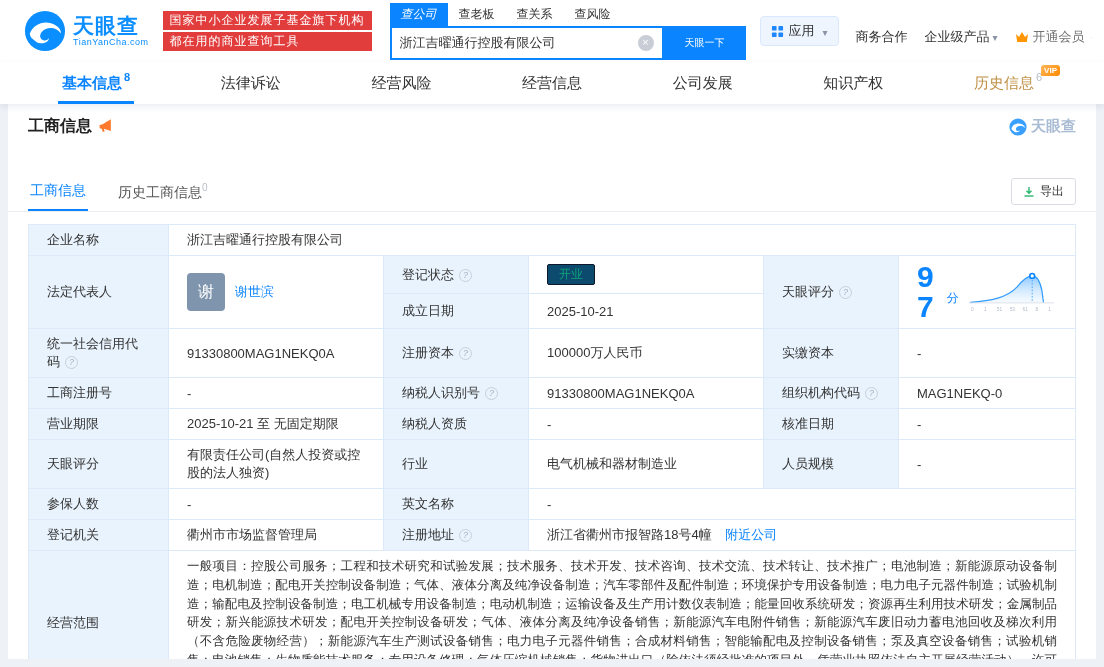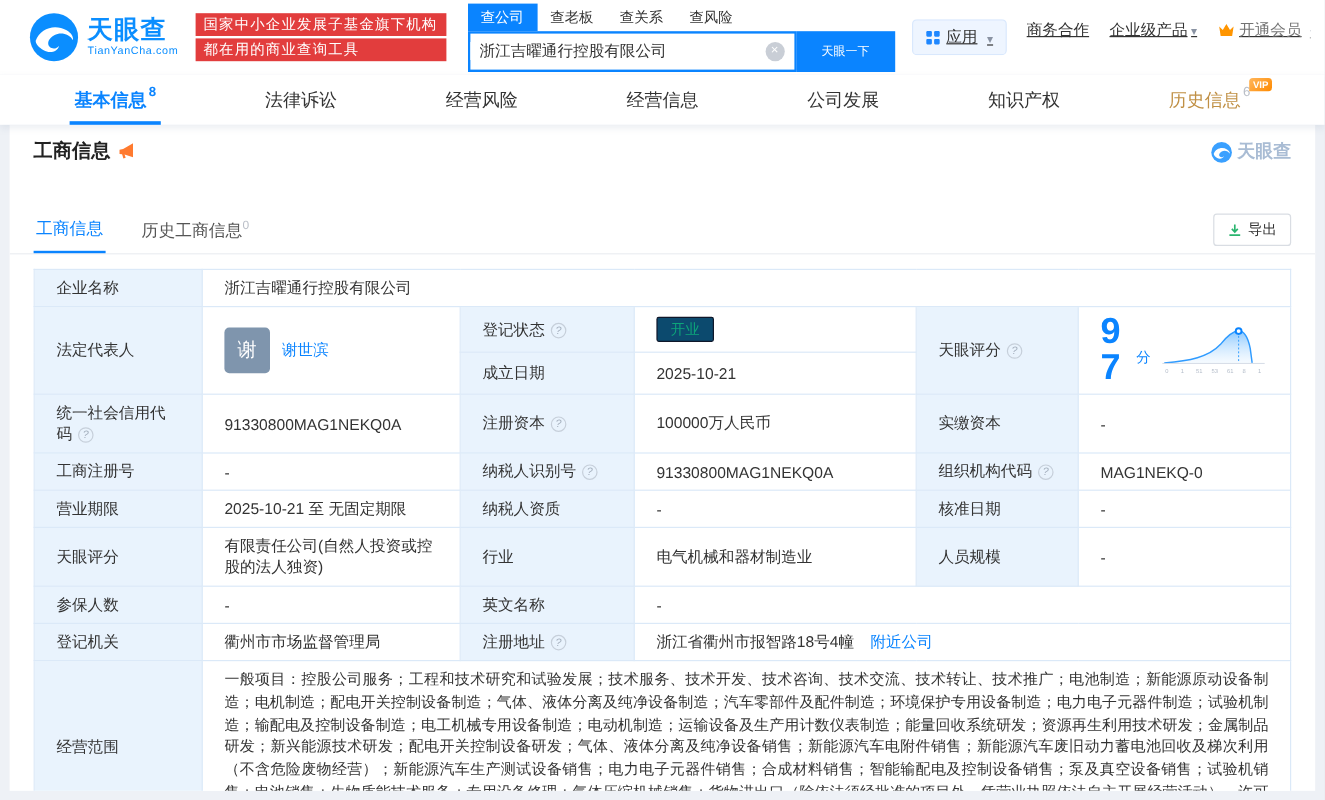--- a/index.html
+++ b/index.html
@@ -9,28 +9,28 @@
   
   .topbar { height:62px; background:#fff; display:flex; align-items:center; padding:0 12px 0 24px; gap:14px; }
   .logo { display:flex; align-items:center; gap:7px; cursor:pointer; flex:0 0 auto; }
   .logo-title { color:#0b8eff; font-size:21px; font-weight:700; line-height:1.05; letter-spacing:1px; }
   .logo-sub { color:#0b8eff; font-size:9px; letter-spacing:.5px; }
   .promo { font-size:12px; color:#fff; flex:0 0 auto; }
   .promo div { background:#e23d3d; padding:1px 7px; margin:2px 0; letter-spacing:1px; }
   .search-area { width:356px; flex:0 0 auto; margin-left:4px; }
   .search-tabs { display:flex; font-size:12px; }
   .search-tab { padding:3px 11px; color:#333; cursor:pointer; }
-  .search-tab.active { background:#0a84ff; color:#fff; }
+  .search-tab.active { background:#0a84ff; color:#fff;font-style:italic; }
   .search-row { display:flex; height:34px; }
   .input-wrap { flex:1; border:2px solid #0a84ff; display:flex; align-items:center; background:#fff; }
   .input-wrap input { border:none; outline:none; flex:1; font-size:13px; padding:0 8px; color:#333; font-family:inherit; min-width:0; }
   .clear-icon { width:16px; height:16px; border-radius:50%; background:#c9ced6; color:#fff; font-size:11px; line-height:15px; text-align:center; margin-right:8px; cursor:pointer; flex:0 0 auto; }
   .clear-icon::before { content:"×"; }
   .search-btn { width:82px; background:#0a84ff; color:#fff; border:none; font-size:10px; cursor:pointer; font-family:inherit; }
-  .top-right { margin-left:auto; display:flex; align-items:flex-start; gap:17px; font-size:13px; color:#333; white-space:nowrap; overflow:hidden;text-decoration:underline; }
+  .top-right { margin-left:auto; display:flex; align-items:flex-end; gap:17px; font-size:13px; color:#333; white-space:nowrap; overflow:hidden; }
   .top-right > * { cursor:pointer; flex:0 0 auto; }
   .app-pill { display:flex; align-items:center; gap:5px; background:#eef5ff; border:1px solid #d9e8fd; border-radius:4px; padding:5px 10px; color:#333; }
   .caret::after { content:"▾"; font-size:10px; color:#8a93a3; margin-left:3px; }
   .vip-link { color:#737373; display:flex; align-items:center; gap:4px; }
 
   
   .tabs-bar { height:42px; background:#fff; display:flex; justify-content:space-between; padding:0 62px; position:relative; box-shadow:0 3px 6px rgba(120,140,165,.15); z-index:2; }
   .tab { font-size:15px; color:#333; display:flex; align-items:center; position:relative; cursor:pointer;justify-content:space-between; }
   .tab.active { color:#0a84ff; font-weight:700; }
   .tab.active::after { content:""; position:absolute; left:-4px; right:-4px; bottom:0; height:3px; background:#0a84ff; }

